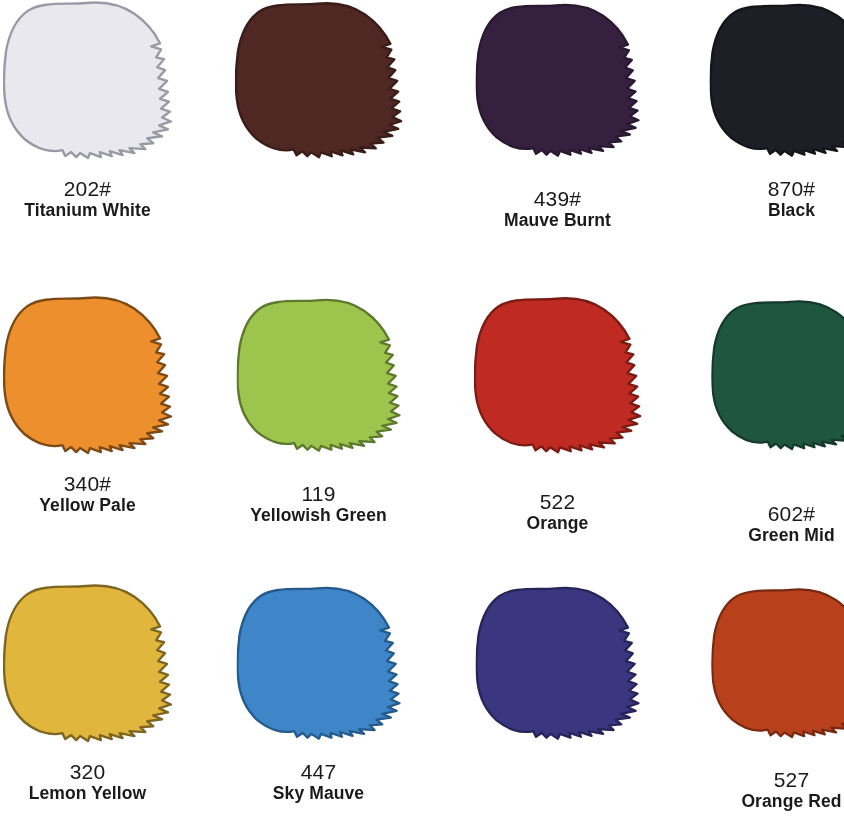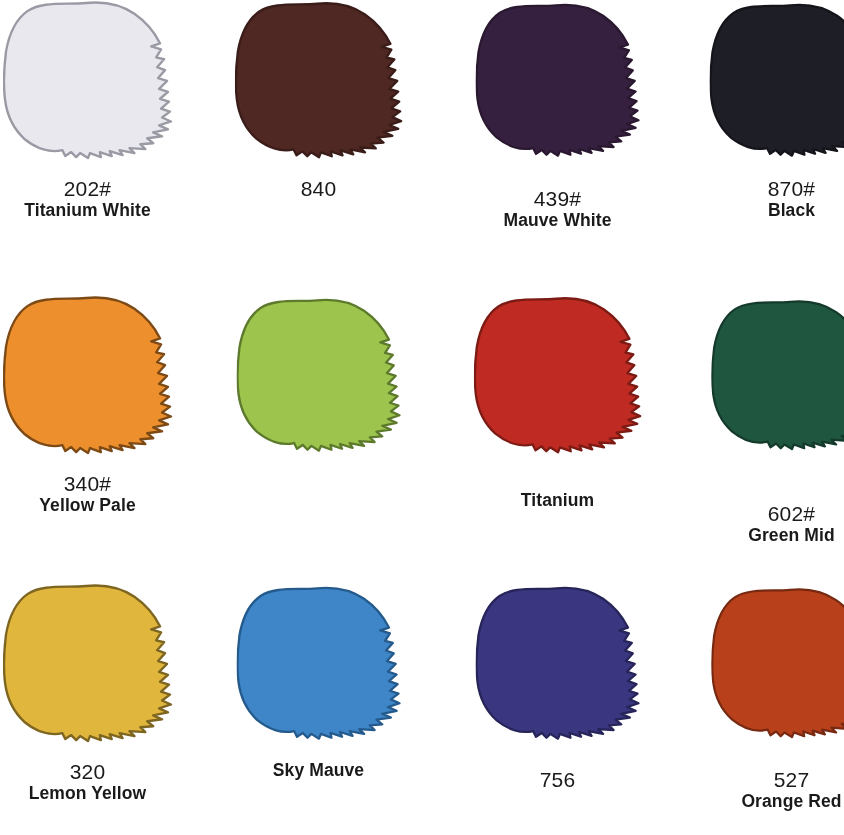--- a/index.html
+++ b/index.html
@@ -60,32 +60,31 @@
         <div class="name">Titanium White</div>
       </div>
     </div>
     <div class="swatch-cell" style="left: 213px; top: 0px;">
       <div class="blob-wrap" style="transform: scale(0.99);">
         <svg viewBox="0 0 172 162" preserveAspectRatio="xMidYMid meet">
           <path d="M84,3 C104,1 120,5 133,14 C146,23 154,34 159,44 L150,47 L160,50 L155,58 L163,60 L156,68 L164,71 L157,79 L166,82 L158,90 L167,93 L159,100 L168,103 L160,110 L169,113 L161,119 L170,123 L158,127 L167,131 L152,134 L161,138 L146,140 L152,145 L139,146 L144,151 L128,150 L133,155 L118,152 L121,157 L108,153 L110,158 L98,154 L99,159 L88,155 L86,160 L78,155 L74,159 L69,154 L63,158 L60,152 C47,155 33,150 22,141 C11,131 4,117 2,101 C0,85 1,68 3,52 C6,35 12,20 25,11 C40,1 64,5 84,3 Z" fill="#4f2723" stroke="#3a1c19" stroke-width="2.4" stroke-linejoin="round"></path>
         </svg>
       </div>
       <div class="labels" style="margin-top: 18px;">
-        <div class="code">840</div>
       </div>
     </div>
     <div class="swatch-cell" style="left: 452px; top: 0px;">
       <div class="blob-wrap" style="transform: scale(0.97);">
         <svg viewBox="0 0 172 162" preserveAspectRatio="xMidYMid meet">
           <path d="M84,3 C104,1 120,5 133,14 C146,23 154,34 159,44 L150,47 L160,50 L155,58 L163,60 L156,68 L164,71 L157,79 L166,82 L158,90 L167,93 L159,100 L168,103 L160,110 L169,113 L161,119 L170,123 L158,127 L167,131 L152,134 L161,138 L146,140 L152,145 L139,146 L144,151 L128,150 L133,155 L118,152 L121,157 L108,153 L110,158 L98,154 L99,159 L88,155 L86,160 L78,155 L74,159 L69,154 L63,158 L60,152 C47,155 33,150 22,141 C11,131 4,117 2,101 C0,85 1,68 3,52 C6,35 12,20 25,11 C40,1 64,5 84,3 Z" fill="#36203f" stroke="#29182f" stroke-width="2.4" stroke-linejoin="round"></path>
         </svg>
       </div>
       <div class="labels" style="margin-top: 28px;">
         <div class="code">439#</div>
-        <div class="name">Mauve White</div>
+        <div class="name">Mauve Burnt</div>
       </div>
     </div>
     <div class="swatch-cell" style="left: 686px; top: 0px;">
       <div class="blob-wrap" style="transform: scale(0.97);">
         <svg viewBox="0 0 172 162" preserveAspectRatio="xMidYMid meet">
           <path d="M84,3 C104,1 120,5 133,14 C146,23 154,34 159,44 L150,47 L160,50 L155,58 L163,60 L156,68 L164,71 L157,79 L166,82 L158,90 L167,93 L159,100 L168,103 L160,110 L169,113 L161,119 L170,123 L158,127 L167,131 L152,134 L161,138 L146,140 L152,145 L139,146 L144,151 L128,150 L133,155 L118,152 L121,157 L108,153 L110,158 L98,154 L99,159 L88,155 L86,160 L78,155 L74,159 L69,154 L63,158 L60,152 C47,155 33,150 22,141 C11,131 4,117 2,101 C0,85 1,68 3,52 C6,35 12,20 25,11 C40,1 64,5 84,3 Z" fill="#1e1e26" stroke="#14141a" stroke-width="2.4" stroke-linejoin="round"></path>
         </svg>
       </div>
       <div class="labels" style="margin-top: 18px;">
         <div class="code">870#</div>
@@ -102,29 +101,34 @@
         <div class="code">340#</div>
         <div class="name">Yellow Pale</div>
       </div>
     </div>
     <div class="swatch-cell" style="left: 213px; top: 295px;">
       <div class="blob-wrap" style="transform: scale(0.97);">
         <svg viewBox="0 0 172 162" preserveAspectRatio="xMidYMid meet">
           <path d="M84,3 C104,1 120,5 133,14 C146,23 154,34 159,44 L150,47 L160,50 L155,58 L163,60 L156,68 L164,71 L157,79 L166,82 L158,90 L167,93 L159,100 L168,103 L160,110 L169,113 L161,119 L170,123 L158,127 L167,131 L152,134 L161,138 L146,140 L152,145 L139,146 L144,151 L128,150 L133,155 L118,152 L121,157 L108,153 L110,158 L98,154 L99,159 L88,155 L86,160 L78,155 L74,159 L69,154 L63,158 L60,152 C47,155 33,150 22,141 C11,131 4,117 2,101 C0,85 1,68 3,52 C6,35 12,20 25,11 C40,1 64,5 84,3 Z" fill="#9dc44d" stroke="#5d7a2c" stroke-width="2.4" stroke-linejoin="round"></path>
         </svg>
       </div>
+      <div class="labels" style="margin-top: 28px;">
+        <div class="code">119</div>
+        <div class="name">Yellowish Green</div>
+      </div>
     </div>
     <div class="swatch-cell" style="left: 452px; top: 295px;">
       <div class="blob-wrap" style="transform: scale(0.99);">
         <svg viewBox="0 0 172 162" preserveAspectRatio="xMidYMid meet">
           <path d="M84,3 C104,1 120,5 133,14 C146,23 154,34 159,44 L150,47 L160,50 L155,58 L163,60 L156,68 L164,71 L157,79 L166,82 L158,90 L167,93 L159,100 L168,103 L160,110 L169,113 L161,119 L170,123 L158,127 L167,131 L152,134 L161,138 L146,140 L152,145 L139,146 L144,151 L128,150 L133,155 L118,152 L121,157 L108,153 L110,158 L98,154 L99,159 L88,155 L86,160 L78,155 L74,159 L69,154 L63,158 L60,152 C47,155 33,150 22,141 C11,131 4,117 2,101 C0,85 1,68 3,52 C6,35 12,20 25,11 C40,1 64,5 84,3 Z" fill="#bf2a22" stroke="#7c1a14" stroke-width="2.4" stroke-linejoin="round"></path>
         </svg>
       </div>
       <div class="labels" style="margin-top: 36px;">
-        <div class="name">Titanium</div>
+        <div class="code">522</div>
+        <div class="name">Orange</div>
       </div>
     </div>
     <div class="swatch-cell" style="left: 686px; top: 295px;">
       <div class="blob-wrap" style="transform: scale(0.95);">
         <svg viewBox="0 0 172 162" preserveAspectRatio="xMidYMid meet">
           <path d="M84,3 C104,1 120,5 133,14 C146,23 154,34 159,44 L150,47 L160,50 L155,58 L163,60 L156,68 L164,71 L157,79 L166,82 L158,90 L167,93 L159,100 L168,103 L160,110 L169,113 L161,119 L170,123 L158,127 L167,131 L152,134 L161,138 L146,140 L152,145 L139,146 L144,151 L128,150 L133,155 L118,152 L121,157 L108,153 L110,158 L98,154 L99,159 L88,155 L86,160 L78,155 L74,159 L69,154 L63,158 L60,152 C47,155 33,150 22,141 C11,131 4,117 2,101 C0,85 1,68 3,52 C6,35 12,20 25,11 C40,1 64,5 84,3 Z" fill="#1f5640" stroke="#143a2b" stroke-width="2.4" stroke-linejoin="round"></path>
         </svg>
       </div>
       <div class="labels" style="margin-top: 48px;">
         <div class="code">602#</div>
@@ -142,31 +146,31 @@
         <div class="name">Lemon Yellow</div>
       </div>
     </div>
     <div class="swatch-cell" style="left: 213px; top: 583px;">
       <div class="blob-wrap" style="transform: scale(0.97);">
         <svg viewBox="0 0 172 162" preserveAspectRatio="xMidYMid meet">
           <path d="M84,3 C104,1 120,5 133,14 C146,23 154,34 159,44 L150,47 L160,50 L155,58 L163,60 L156,68 L164,71 L157,79 L166,82 L158,90 L167,93 L159,100 L168,103 L160,110 L169,113 L161,119 L170,123 L158,127 L167,131 L152,134 L161,138 L146,140 L152,145 L139,146 L144,151 L128,150 L133,155 L118,152 L121,157 L108,153 L110,158 L98,154 L99,159 L88,155 L86,160 L78,155 L74,159 L69,154 L63,158 L60,152 C47,155 33,150 22,141 C11,131 4,117 2,101 C0,85 1,68 3,52 C6,35 12,20 25,11 C40,1 64,5 84,3 Z" fill="#3e86c8" stroke="#245a8c" stroke-width="2.4" stroke-linejoin="round"></path>
         </svg>
       </div>
       <div class="labels" style="margin-top: 18px;">
+        <div class="code">447</div>
         <div class="name">Sky Mauve</div>
       </div>
     </div>
     <div class="swatch-cell" style="left: 452px; top: 583px;">
       <div class="blob-wrap" style="transform: scale(0.97);">
         <svg viewBox="0 0 172 162" preserveAspectRatio="xMidYMid meet">
           <path d="M84,3 C104,1 120,5 133,14 C146,23 154,34 159,44 L150,47 L160,50 L155,58 L163,60 L156,68 L164,71 L157,79 L166,82 L158,90 L167,93 L159,100 L168,103 L160,110 L169,113 L161,119 L170,123 L158,127 L167,131 L152,134 L161,138 L146,140 L152,145 L139,146 L144,151 L128,150 L133,155 L118,152 L121,157 L108,153 L110,158 L98,154 L99,159 L88,155 L86,160 L78,155 L74,159 L69,154 L63,158 L60,152 C47,155 33,150 22,141 C11,131 4,117 2,101 C0,85 1,68 3,52 C6,35 12,20 25,11 C40,1 64,5 84,3 Z" fill="#3a3780" stroke="#262458" stroke-width="2.4" stroke-linejoin="round"></path>
         </svg>
       </div>
       <div class="labels" style="margin-top: 26px;">
-        <div class="code">756</div>
       </div>
     </div>
     <div class="swatch-cell" style="left: 686px; top: 583px;">
       <div class="blob-wrap" style="transform: scale(0.95);">
         <svg viewBox="0 0 172 162" preserveAspectRatio="xMidYMid meet">
           <path d="M84,3 C104,1 120,5 133,14 C146,23 154,34 159,44 L150,47 L160,50 L155,58 L163,60 L156,68 L164,71 L157,79 L166,82 L158,90 L167,93 L159,100 L168,103 L160,110 L169,113 L161,119 L170,123 L158,127 L167,131 L152,134 L161,138 L146,140 L152,145 L139,146 L144,151 L128,150 L133,155 L118,152 L121,157 L108,153 L110,158 L98,154 L99,159 L88,155 L86,160 L78,155 L74,159 L69,154 L63,158 L60,152 C47,155 33,150 22,141 C11,131 4,117 2,101 C0,85 1,68 3,52 C6,35 12,20 25,11 C40,1 64,5 84,3 Z" fill="#b8411b" stroke="#782911" stroke-width="2.4" stroke-linejoin="round"></path>
         </svg>
       </div>
       <div class="labels" style="margin-top: 26px;">
         <div class="code">527</div>

